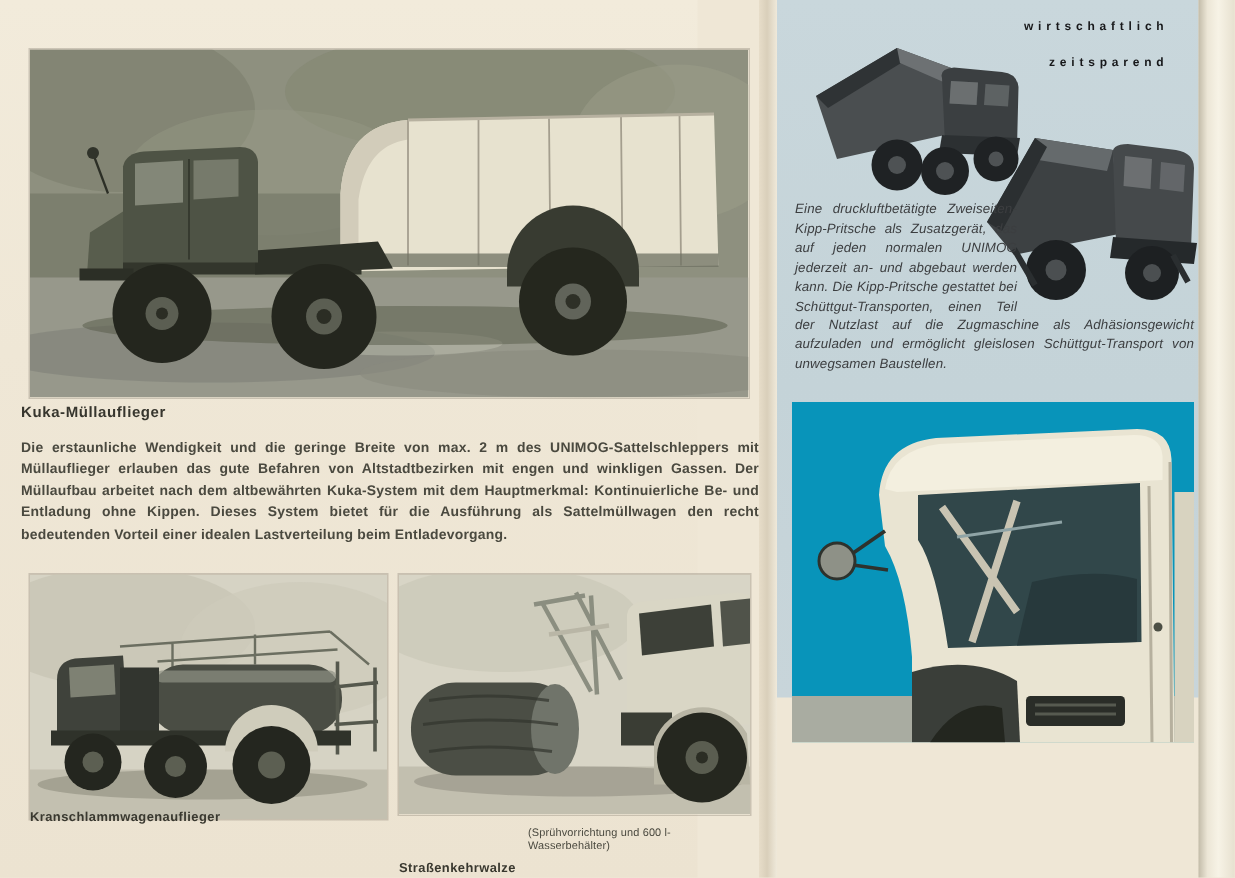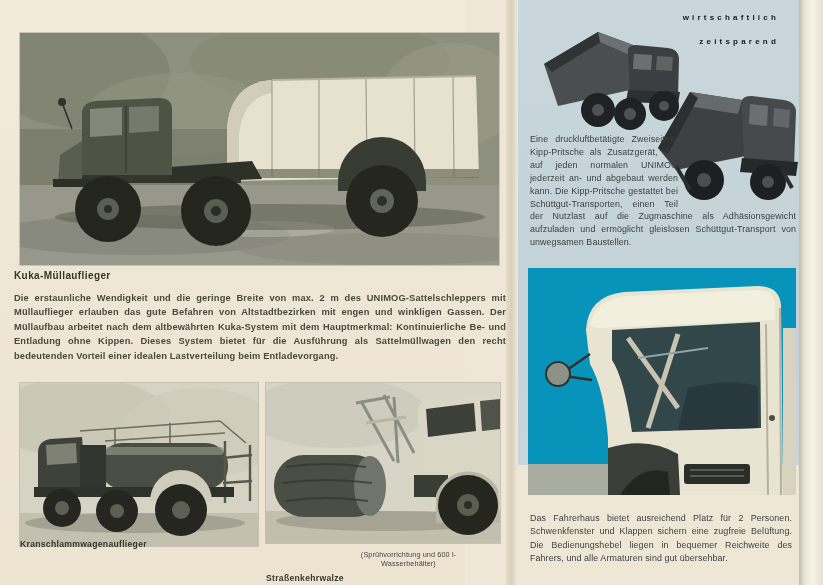--- a/index.html
+++ b/index.html
@@ -23,21 +23,21 @@
     font-size:10px;font-weight:bold;letter-spacing:.4px;color:#37362e;
   }
   .body-left{
     position:absolute;left:14px;top:291px;width:492px;
     font-size:9.3px;line-height:14.4px;letter-spacing:.15px;
     color:#4a493f;text-align:justify;font-weight:bold;
   }
   .caption{position:absolute;font-size:8.6px;font-weight:bold;color:#39382f;letter-spacing:.3px;}
   .caption-tanker{left:20px;top:539px;}
   .caption-sweeper{left:266px;top:573px;}
-  .caption-note{position:absolute;left:352px;top:550px;font-size:7.3px;font-weight:normal;color:#4a493f;letter-spacing:.1px;text-align:center;}
+  .caption-note{position:absolute;left:352px;top:550px;font-size:7.3px;font-weight:normal;color:#4a493f;letter-spacing:.1px;}
   
   .spine{
     position:absolute;left:506px;top:0;width:12px;height:585px;
     background:linear-gradient(90deg,#e7ddc9 0%,#d9cfba 45%,#efe9da 100%);
   }
   
   .page-right{
     position:absolute;left:518px;top:0;width:281px;height:465px;
     background:linear-gradient(180deg,#c9d7dc 0%,#c4d3d8 55%,#c8d5da 100%);
   }
@@ -47,21 +47,21 @@
   }
   .slogan-1{top:13px;}
   .slogan-2{top:37px;}
   .cutout{position:absolute;}
   .cutout svg{display:block;width:100%;height:100%;}
   .cutout-a{left:22px;top:26px;width:155px;height:110px;}
   .cutout-b{left:128px;top:70px;width:162px;height:140px;}
   .body-top-wrap{
     position:absolute;left:12px;top:133px;width:266px;
     font-size:8.9px;line-height:12.9px;letter-spacing:.1px;
-    color:#3c3e40;text-align:justify;
+    color:#3c3e40;text-align:justify;font-style:italic;
   }
   .wrap-spacer{float:right;width:118px;height:66px;}
   .photo-cab{left:10px;top:268px;width:268px;height:227px;box-shadow:none;}
   .body-bottom{
     position:absolute;left:12px;top:512px;width:262px;
     font-size:8.9px;line-height:13.4px;letter-spacing:.1px;
     color:#3c3e40;text-align:justify;
   }
   
   .page-edge{
@@ -254,16 +254,15 @@
 
       <path d="M80,227 L80,180 Q120,168 150,186 L152,227 Z" fill="#3a3e39"></path>
       <path d="M92,227 Q112,196 140,204 L142,227 Z" fill="#23261f"></path>
 
       <rect x="156" y="196" width="66" height="20" rx="3" fill="#2a2d28"></rect>
       <path d="M162,202 L216,202 M162,208 L216,208" stroke="#565a50" stroke-width="2"></path>
       <path d="M255,60 L268,60 L268,227 L255,227 Z" fill="#d8d3c0"></path>
     </svg>
   </div>
 
-  <div class="body-bottom">Das Fahrerhaus bietet ausreichend Platz für 2 Personen. Schwenkfenster und Klappen sichern eine zugfreie Belüftung. Die Bedienungshebel liegen in bequemer Reichweite des Fahrers, und alle Armaturen sind gut übersehbar.</div>
 </div>
 
 <div class="page-edge"></div>
 
 </body></html>

